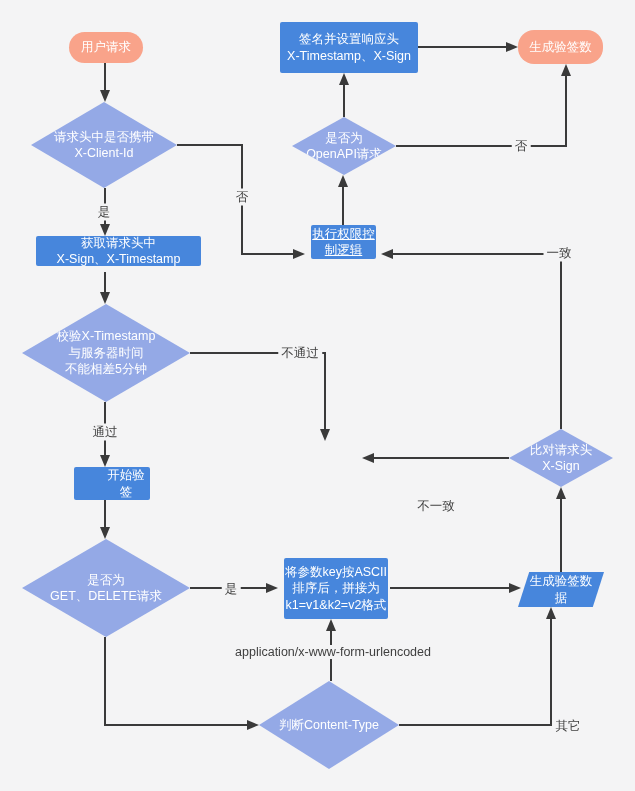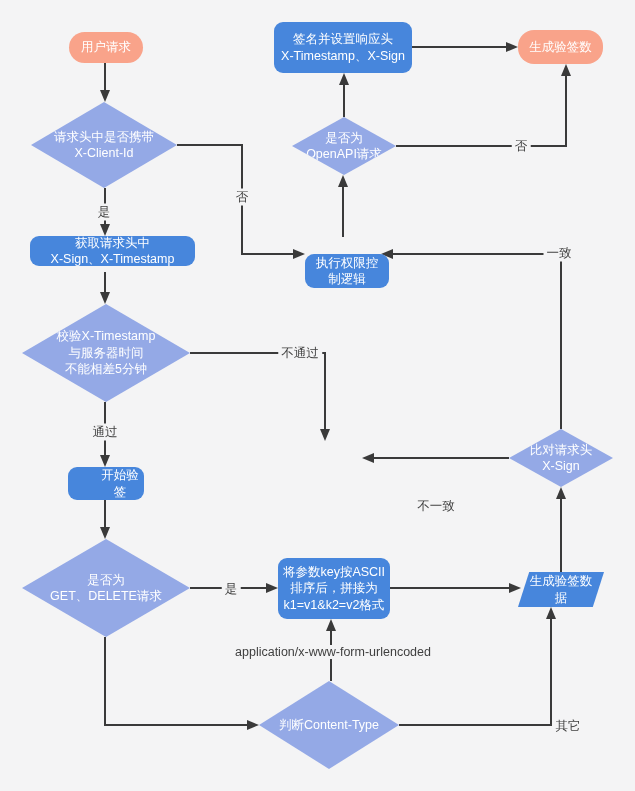--- a/index.html
+++ b/index.html
@@ -13,21 +13,21 @@
   }
   .connector{position:absolute;left:0;top:0;width:635px;height:791px;}
   .connector path.edge{fill:none;stroke:var(--line);stroke-width:2;}
   #arrowhead path{fill:var(--line);}
   .node{
     position:absolute;display:flex;align-items:center;justify-content:center;
     text-align:center;color:#fff;font-size:12.5px;line-height:1.32;
     white-space:pre-line;box-sizing:border-box;
   }
   .terminal{background:var(--terminal);border-radius:16px;text-align:right;}
-  .process{background:var(--process);border-radius:9px;}
+  .process{background:var(--process);border-radius:2px;margin-left:6px;}
   .decision{background:var(--decision);clip-path:polygon(50% 0,100% 50%,50% 100%,0 50%);}
   .io{background:var(--process);clip-path:polygon(13% 0,100% 0,87% 100%,0 100%);}
   .edge-label{
     position:absolute;transform:translate(-50%,-50%);background:var(--bg);
     color:var(--label-text);font-size:12.5px;padding:0 3px;white-space:nowrap;
   }
 </style>
 </head>
 <body>
 
@@ -78,28 +78,28 @@
 GET、DELETE请求</div>
 
   <div class="node process" style="left:274px;top:22px;width:138px;height:51px;">签名并设置响应头
 X-Timestamp、X-Sign</div>
 
   <div class="node terminal" style="left:518px;top:30px;width:85px;height:34px;">生成验签数</div>
 
   <div class="node decision" style="left:292px;top:117px;width:104px;height:58px;">是否为
 OpenAPI请求</div>
 
-  <div class="node process" style="left:305px;top:254px;width:84px;height:34px;">执行权限控
+  <div class="node process" style="left:305px;top:225px;width:65px;height:34px;text-decoration:underline;">执行权限控
 制逻辑</div>
 
 
   <div class="node decision" style="left:509px;top:429px;width:104px;height:58px;">比对请求头
 X-Sign</div>
 
-  <div class="node process" style="left:278px;top:558px;width:112px;height:61px;">将参数key按ASCII
+  <div class="node process" style="left:278px;top:558px;width:104px;height:61px;">将参数key按ASCII
 排序后，拼接为
 k1=v1&amp;k2=v2格式</div>
 
   <div class="node decision" style="left:259px;top:681px;width:140px;height:88px;">判断Content-Type</div>
 
   <div class="node io" style="left:518px;top:572px;width:86px;height:35px;">生成验签数
 据</div>
 
   <span class="edge-label" style="left:104px;top:212px;">是</span>
 

